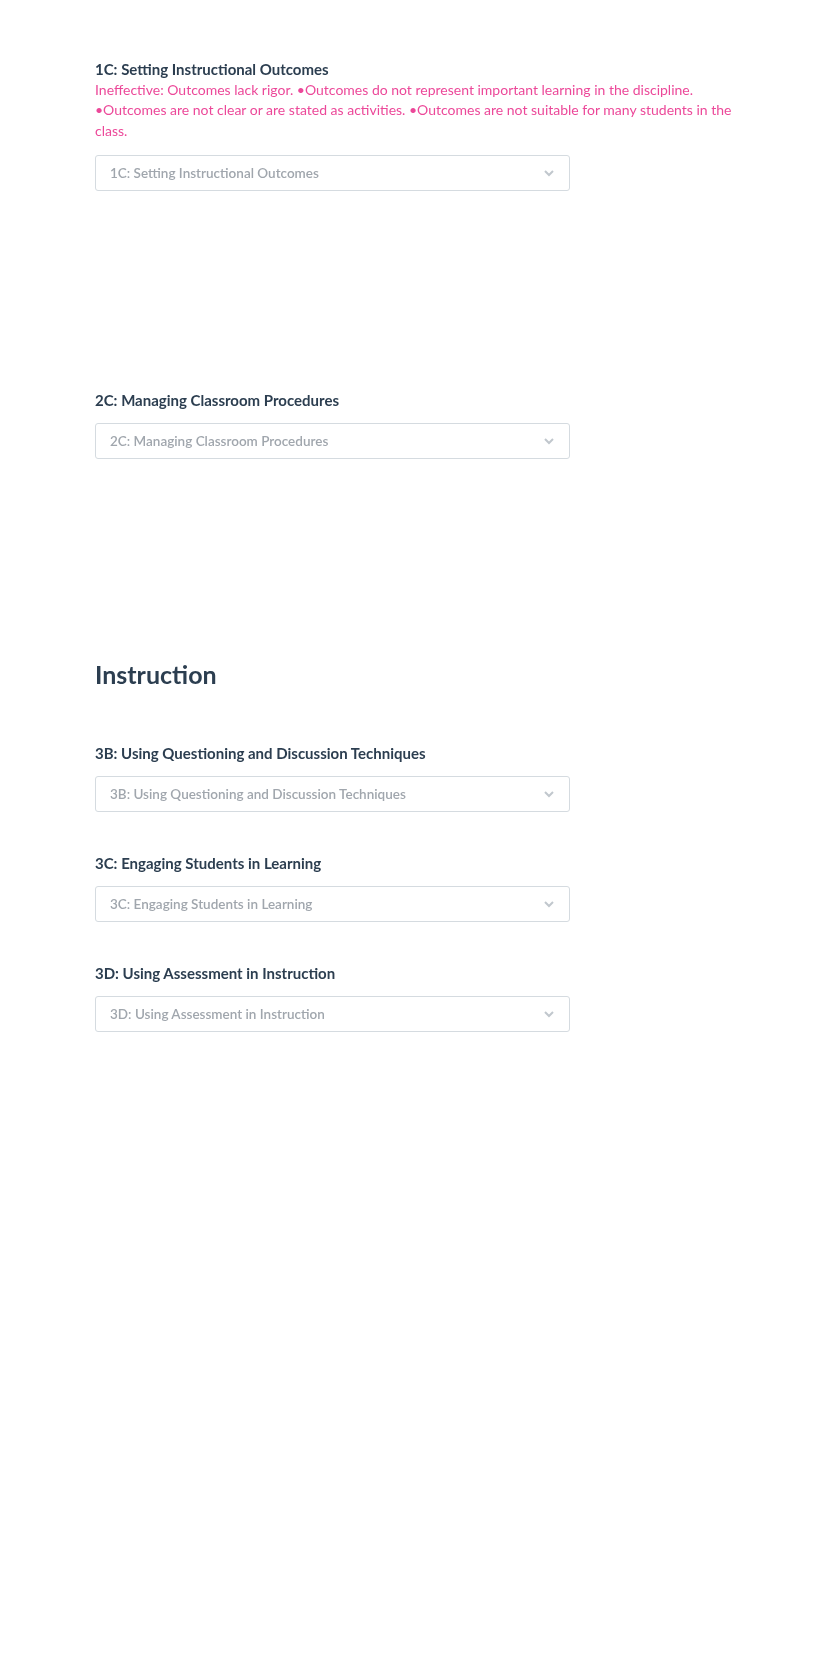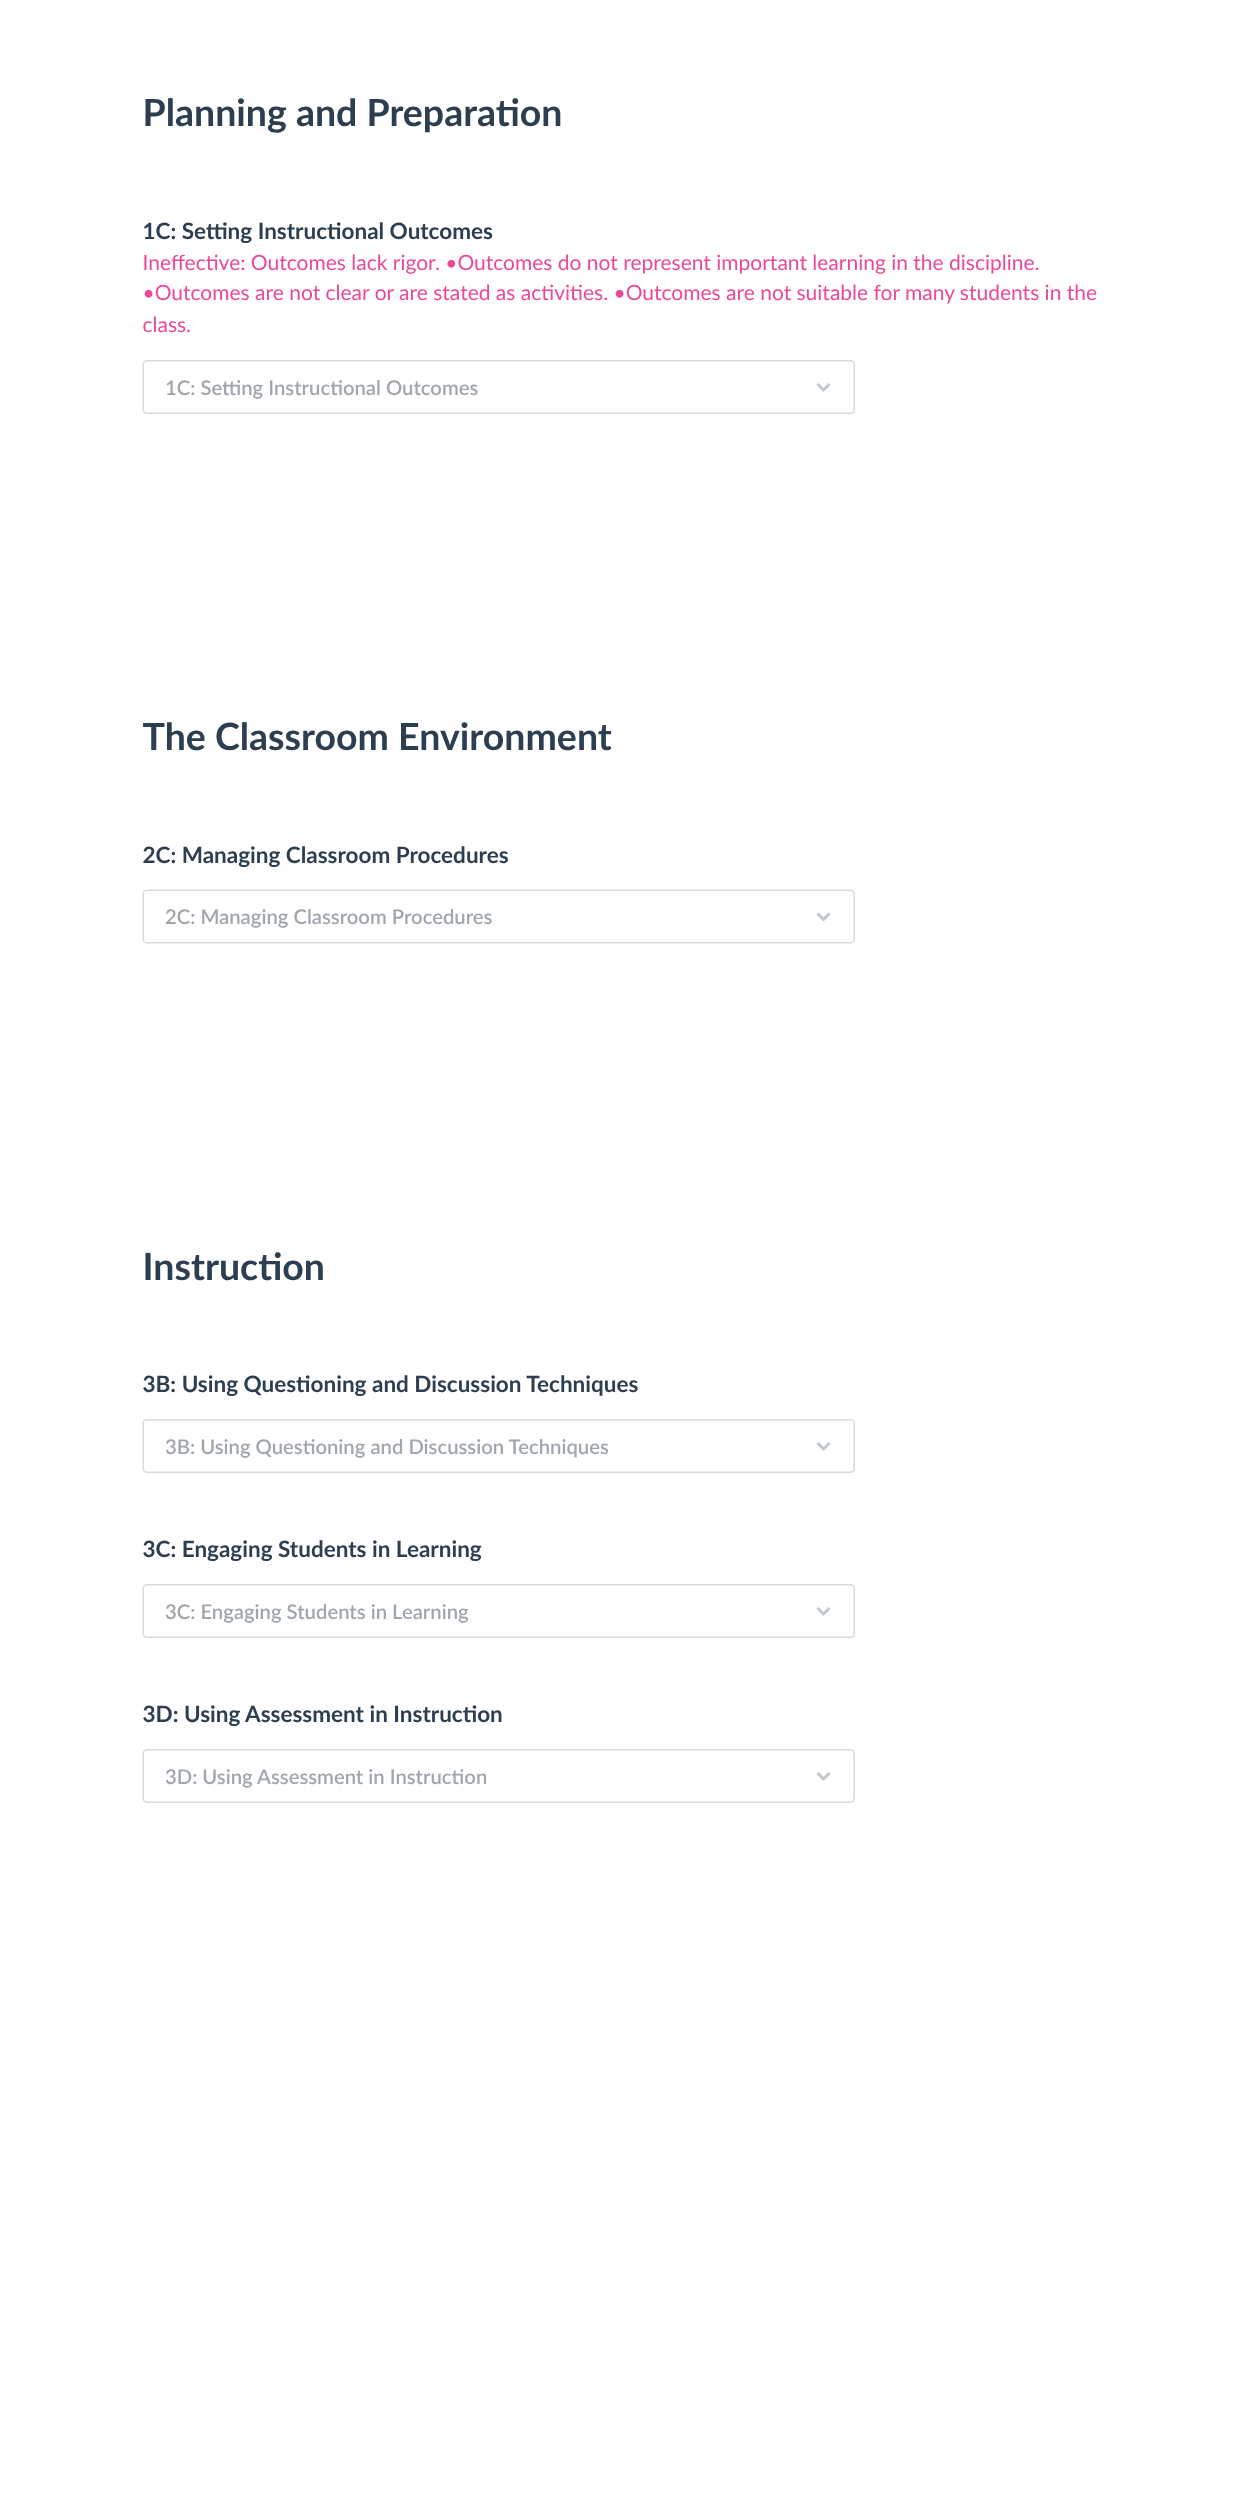--- a/index.html
+++ b/index.html
@@ -68,38 +68,36 @@
     height: 100%;
     stroke: #c1c7cd;
     stroke-width: 2;
     fill: none;
   }
 </style>
 </head>
 <body>
 
 <div class="section">
-  <h2 class="section-title">Planning and Preparation</h2>
 
   <div class="subsection">
     <div class="subsection-title">1C: Setting Instructional Outcomes</div>
     <div class="description">Ineffective: Outcomes lack rigor. •Outcomes do not represent important learning in the discipline. •Outcomes are not clear or are stated as activities. •Outcomes are not suitable for many students in the class.</div>
     <div class="select">
       <span class="select-label">1C: Setting Instructional Outcomes</span>
       <span class="chevron">
         <svg viewBox="0 0 12 12">
             <polyline points="2,4 6,8 10,4"></polyline>
           </svg>
       </span>
     </div>
   </div>
 </div>
 
 <div class="section">
-  <h2 class="section-title">The Classroom Environment</h2>
 
   <div class="subsection">
     <div class="subsection-title">2C: Managing Classroom Procedures</div>
     <div class="select">
       <span class="select-label">2C: Managing Classroom Procedures</span>
       <span class="chevron">
         <svg viewBox="0 0 12 12">
             <polyline points="2,4 6,8 10,4"></polyline>
           </svg>
       </span>

